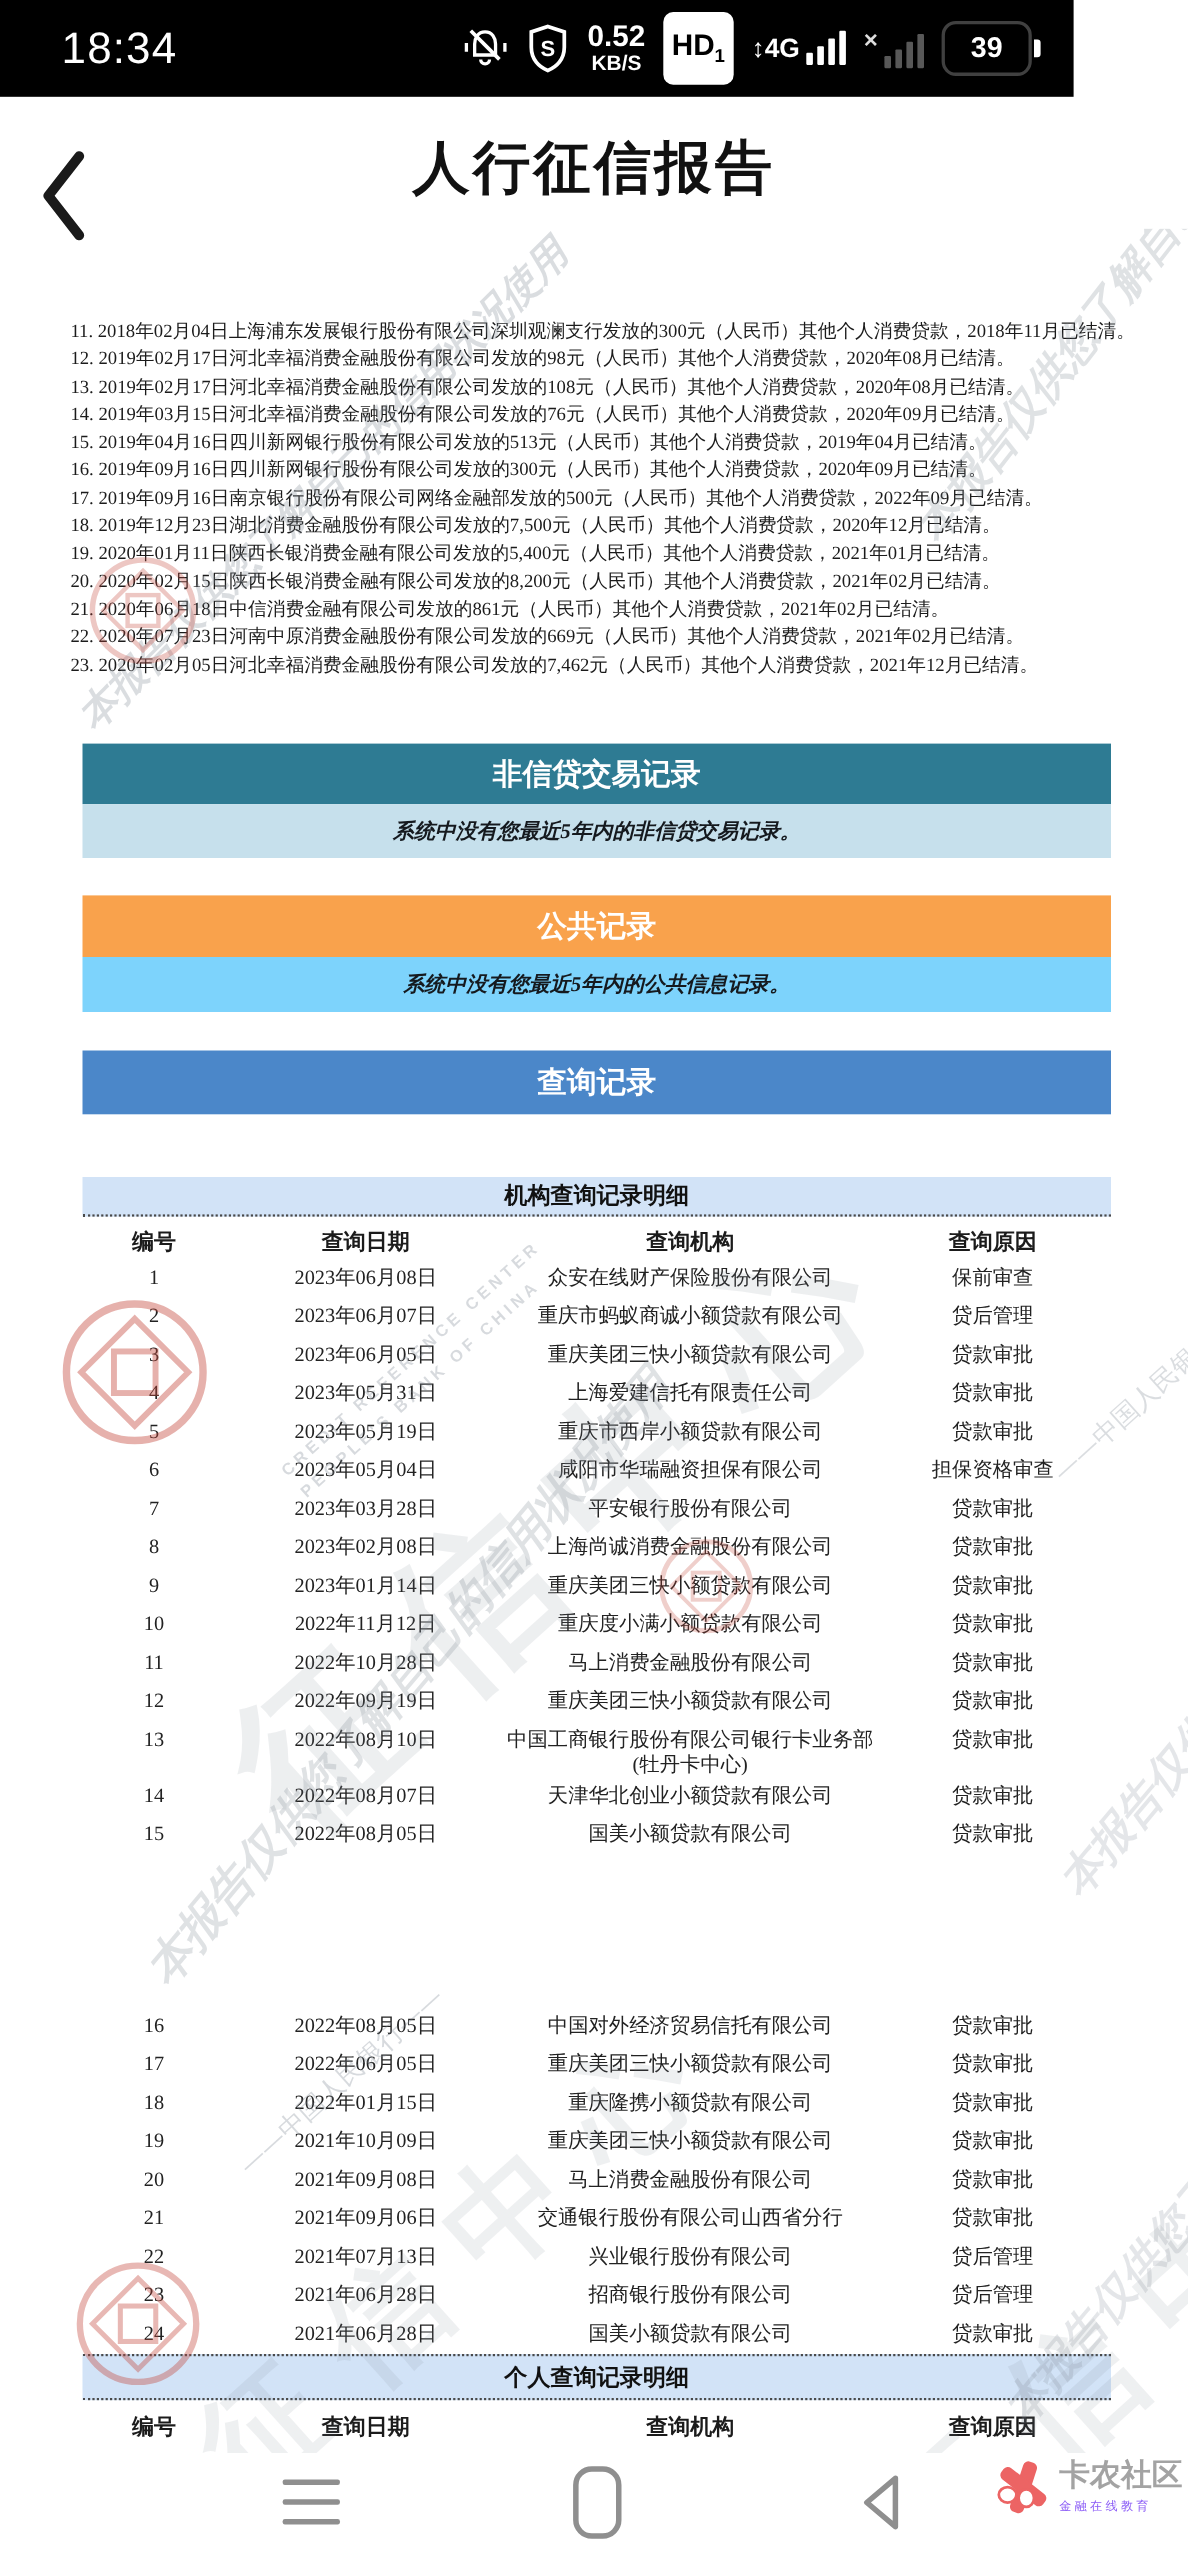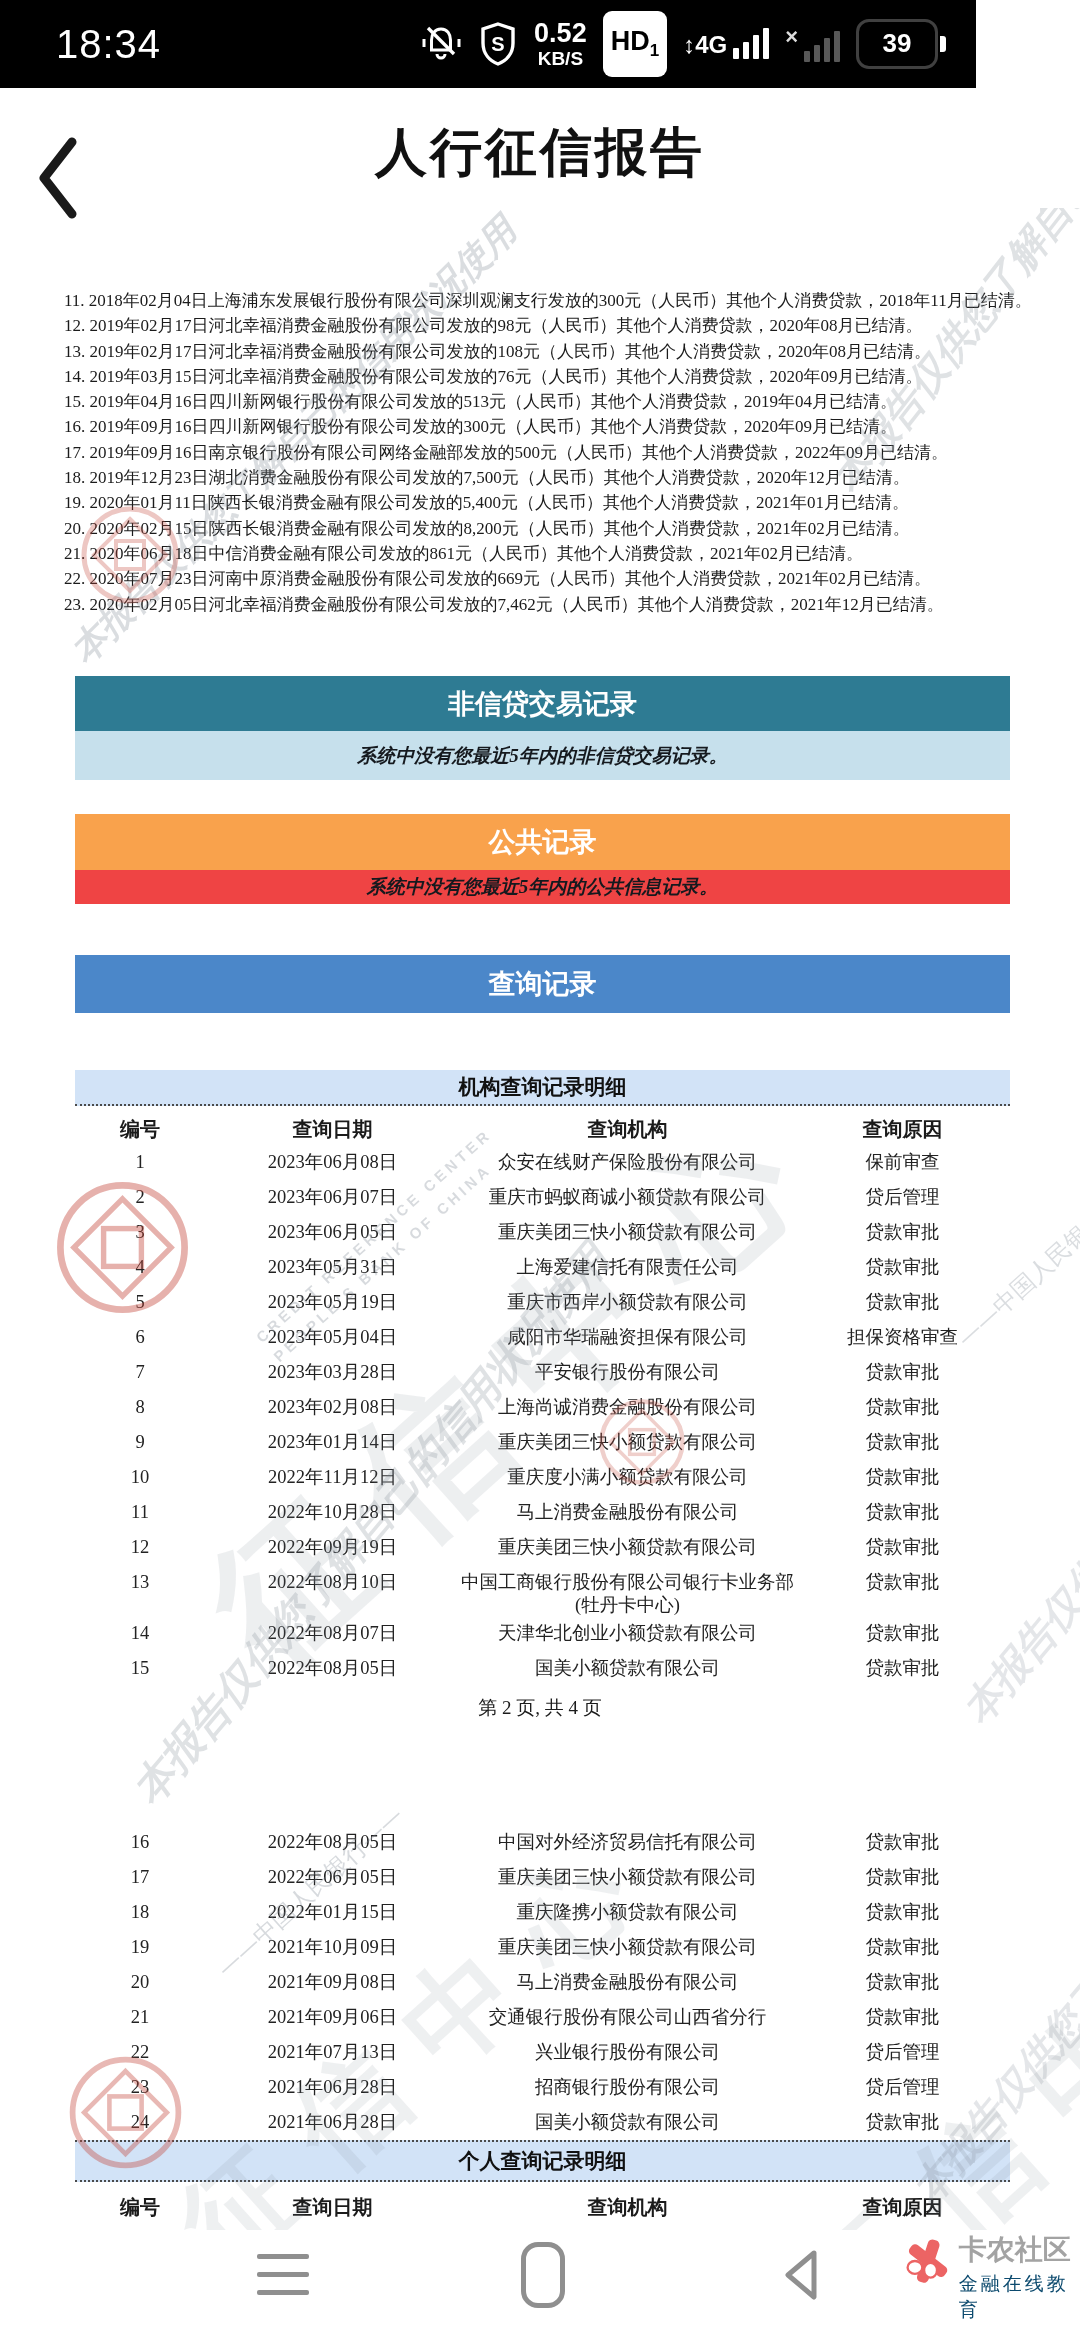--- a/index.html
+++ b/index.html
@@ -39,21 +39,21 @@
   .loan-list{position:absolute;top:288px;left:64px;width:960px;line-height:25.3px;font-size:17px;z-index:1;}
   .loan-line{white-space:nowrap;}
 
   .band{position:absolute;left:75px;width:935px;box-sizing:border-box;z-index:1;}
   .band-head{display:flex;align-items:center;justify-content:center;color:#fff;font-weight:700;font-size:27px;
     font-family:"Liberation Sans","DejaVu Sans",sans-serif;}
   .band-body{display:flex;align-items:center;justify-content:center;font-size:19px;font-weight:700;font-style:italic;color:#15191e;}
   .s1h{top:676px;height:55px;background:#2E7B93;}
   .s1b{top:731px;height:49px;background:#C6E0EC;}
   .s2h{top:814px;height:56px;background:#F9A24C;}
-  .s2b{top:870px;height:34px;background:#ef4444;}
+  .s2b{top:870px;height:50px;background:#7dd3fc;}
   .s3h{top:955px;height:58px;background:#4B87C9;}
   .s3b{top:1013px;height:50px;background:#DCE9F7;}
 
   .detail-band{background:#D2E3F7;display:flex;align-items:center;justify-content:center;font-size:21px;font-weight:700;
     font-family:"Liberation Sans","DejaVu Sans",sans-serif;color:#111;}
   .org-band{top:1070px;height:36px;border-bottom:2px dotted #4a4a4a;}
   .personal-band{top:2140px;height:42px;border-top:2px dotted #4a4a4a;border-bottom:2px dotted #4a4a4a;}
 
   .trow{display:grid;grid-template-columns:130px 255px 335px 215px;align-items:start;}
   .trow span{text-align:center;line-height:23px;}
@@ -77,21 +77,21 @@
 
   
   .bottom-nav{position:absolute;bottom:0;left:0;width:1080px;height:110px;background:#fff;z-index:5;}
   .nav-menu{position:absolute;left:257px;top:24px;display:flex;flex-direction:column;gap:13px;}
   .nav-menu i{display:block;width:52px;height:5px;background:#8f8f8f;border-radius:2px;}
   .nav-home{position:absolute;left:521px;top:12px;width:44px;height:66px;border:5px solid #8f8f8f;border-radius:17px;box-sizing:border-box;}
   .nav-back{position:absolute;left:778px;top:15px;}
   .brand{position:absolute;left:903px;top:5px;display:flex;align-items:flex-start;}
   .brand-text{margin-left:8px;}
   .brand-name{font-size:28px;font-weight:700;color:#a3a3a3;line-height:1.1;}
-  .brand-tag{font-size:19px;color:#0c4a6e;letter-spacing:3px;margin-top:5px;}
+  .brand-tag{font-size:11px;color:#8b5cf6;letter-spacing:3px;margin-top:5px;}
 </style>
 </head>
 <body>
 
 <div class="screen">
 
   <div class="status-bar">
     <span class="sb-time">18:34</span>
     <div class="sb-icons">
       <svg class="sb-mute" width="42" height="42" viewBox="0 0 42 42">
@@ -280,21 +280,20 @@
         </div>
 
         <div class="trow">
           <span>15</span>
           <span>2022年08月05日</span>
           <span>国美小额贷款有限公司</span>
           <span>贷款审批</span>
         </div>
       </div>
 
-    <div class="page-info">第 2 页, 共 4 页</div>
 
     <div class="tbl tbl2">
 
         <div class="trow">
           <span>16</span>
           <span>2022年08月05日</span>
           <span>中国对外经济贸易信托有限公司</span>
           <span>贷款审批</span>
         </div>
 

